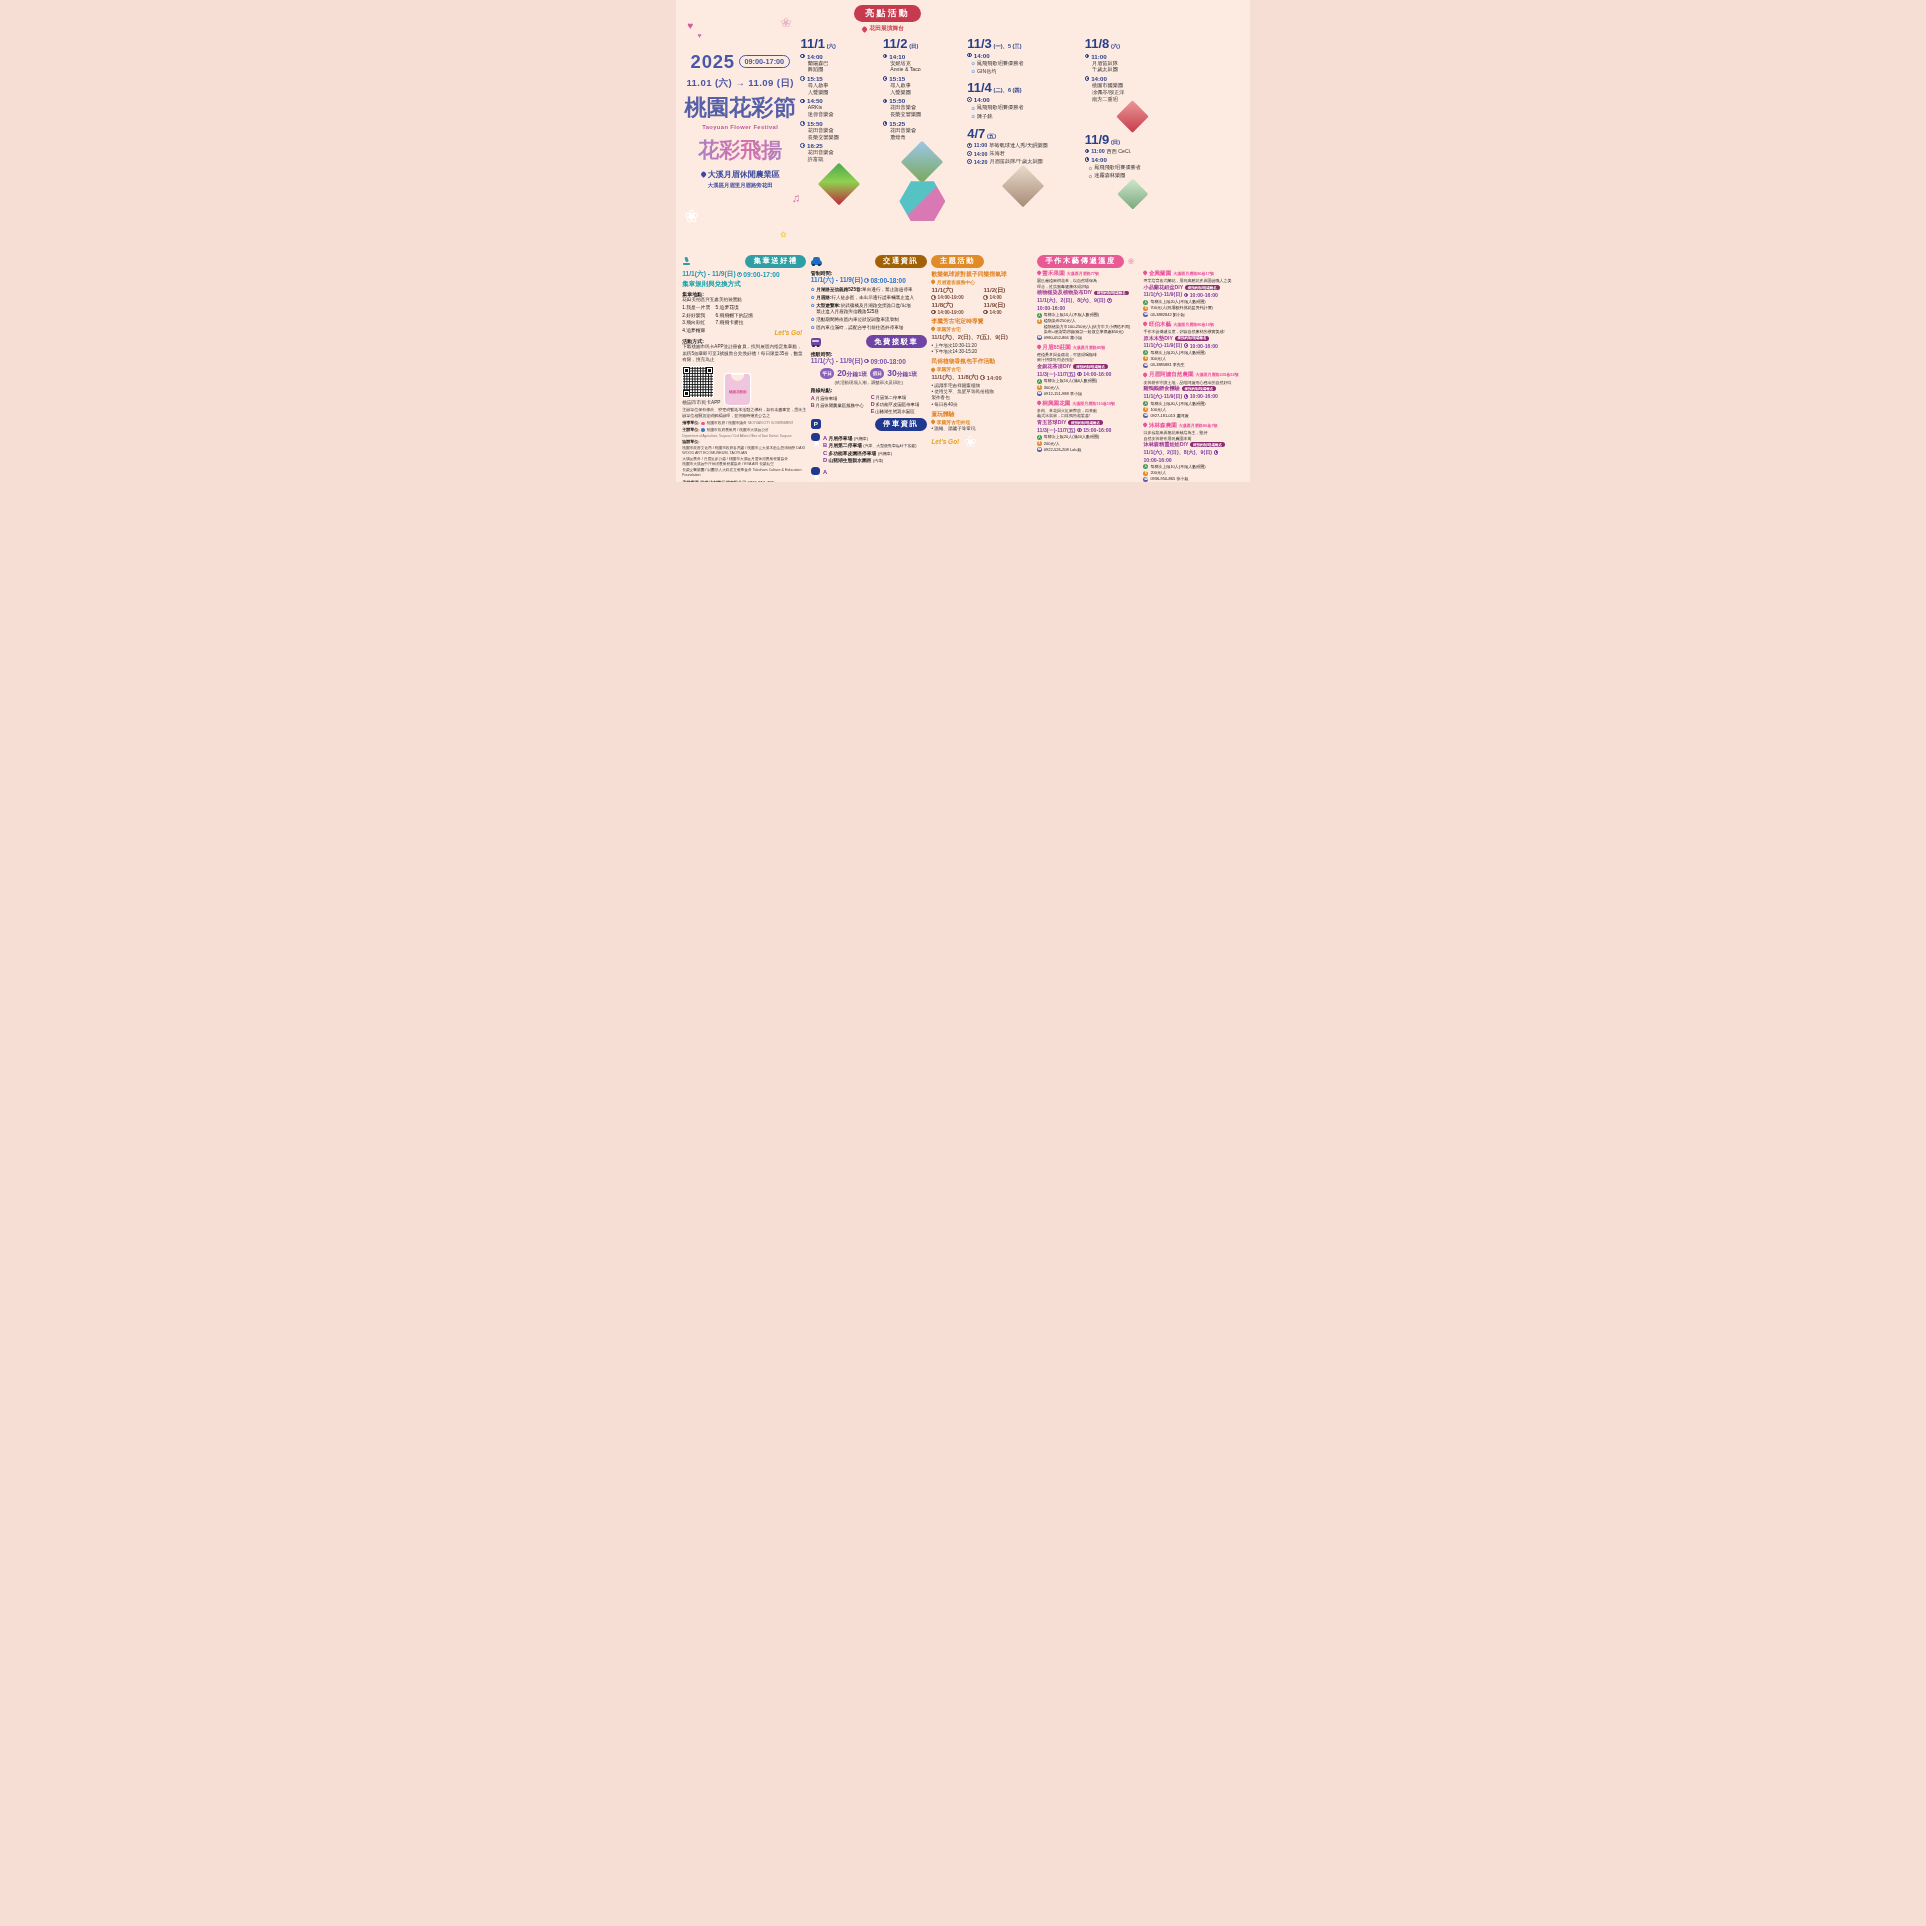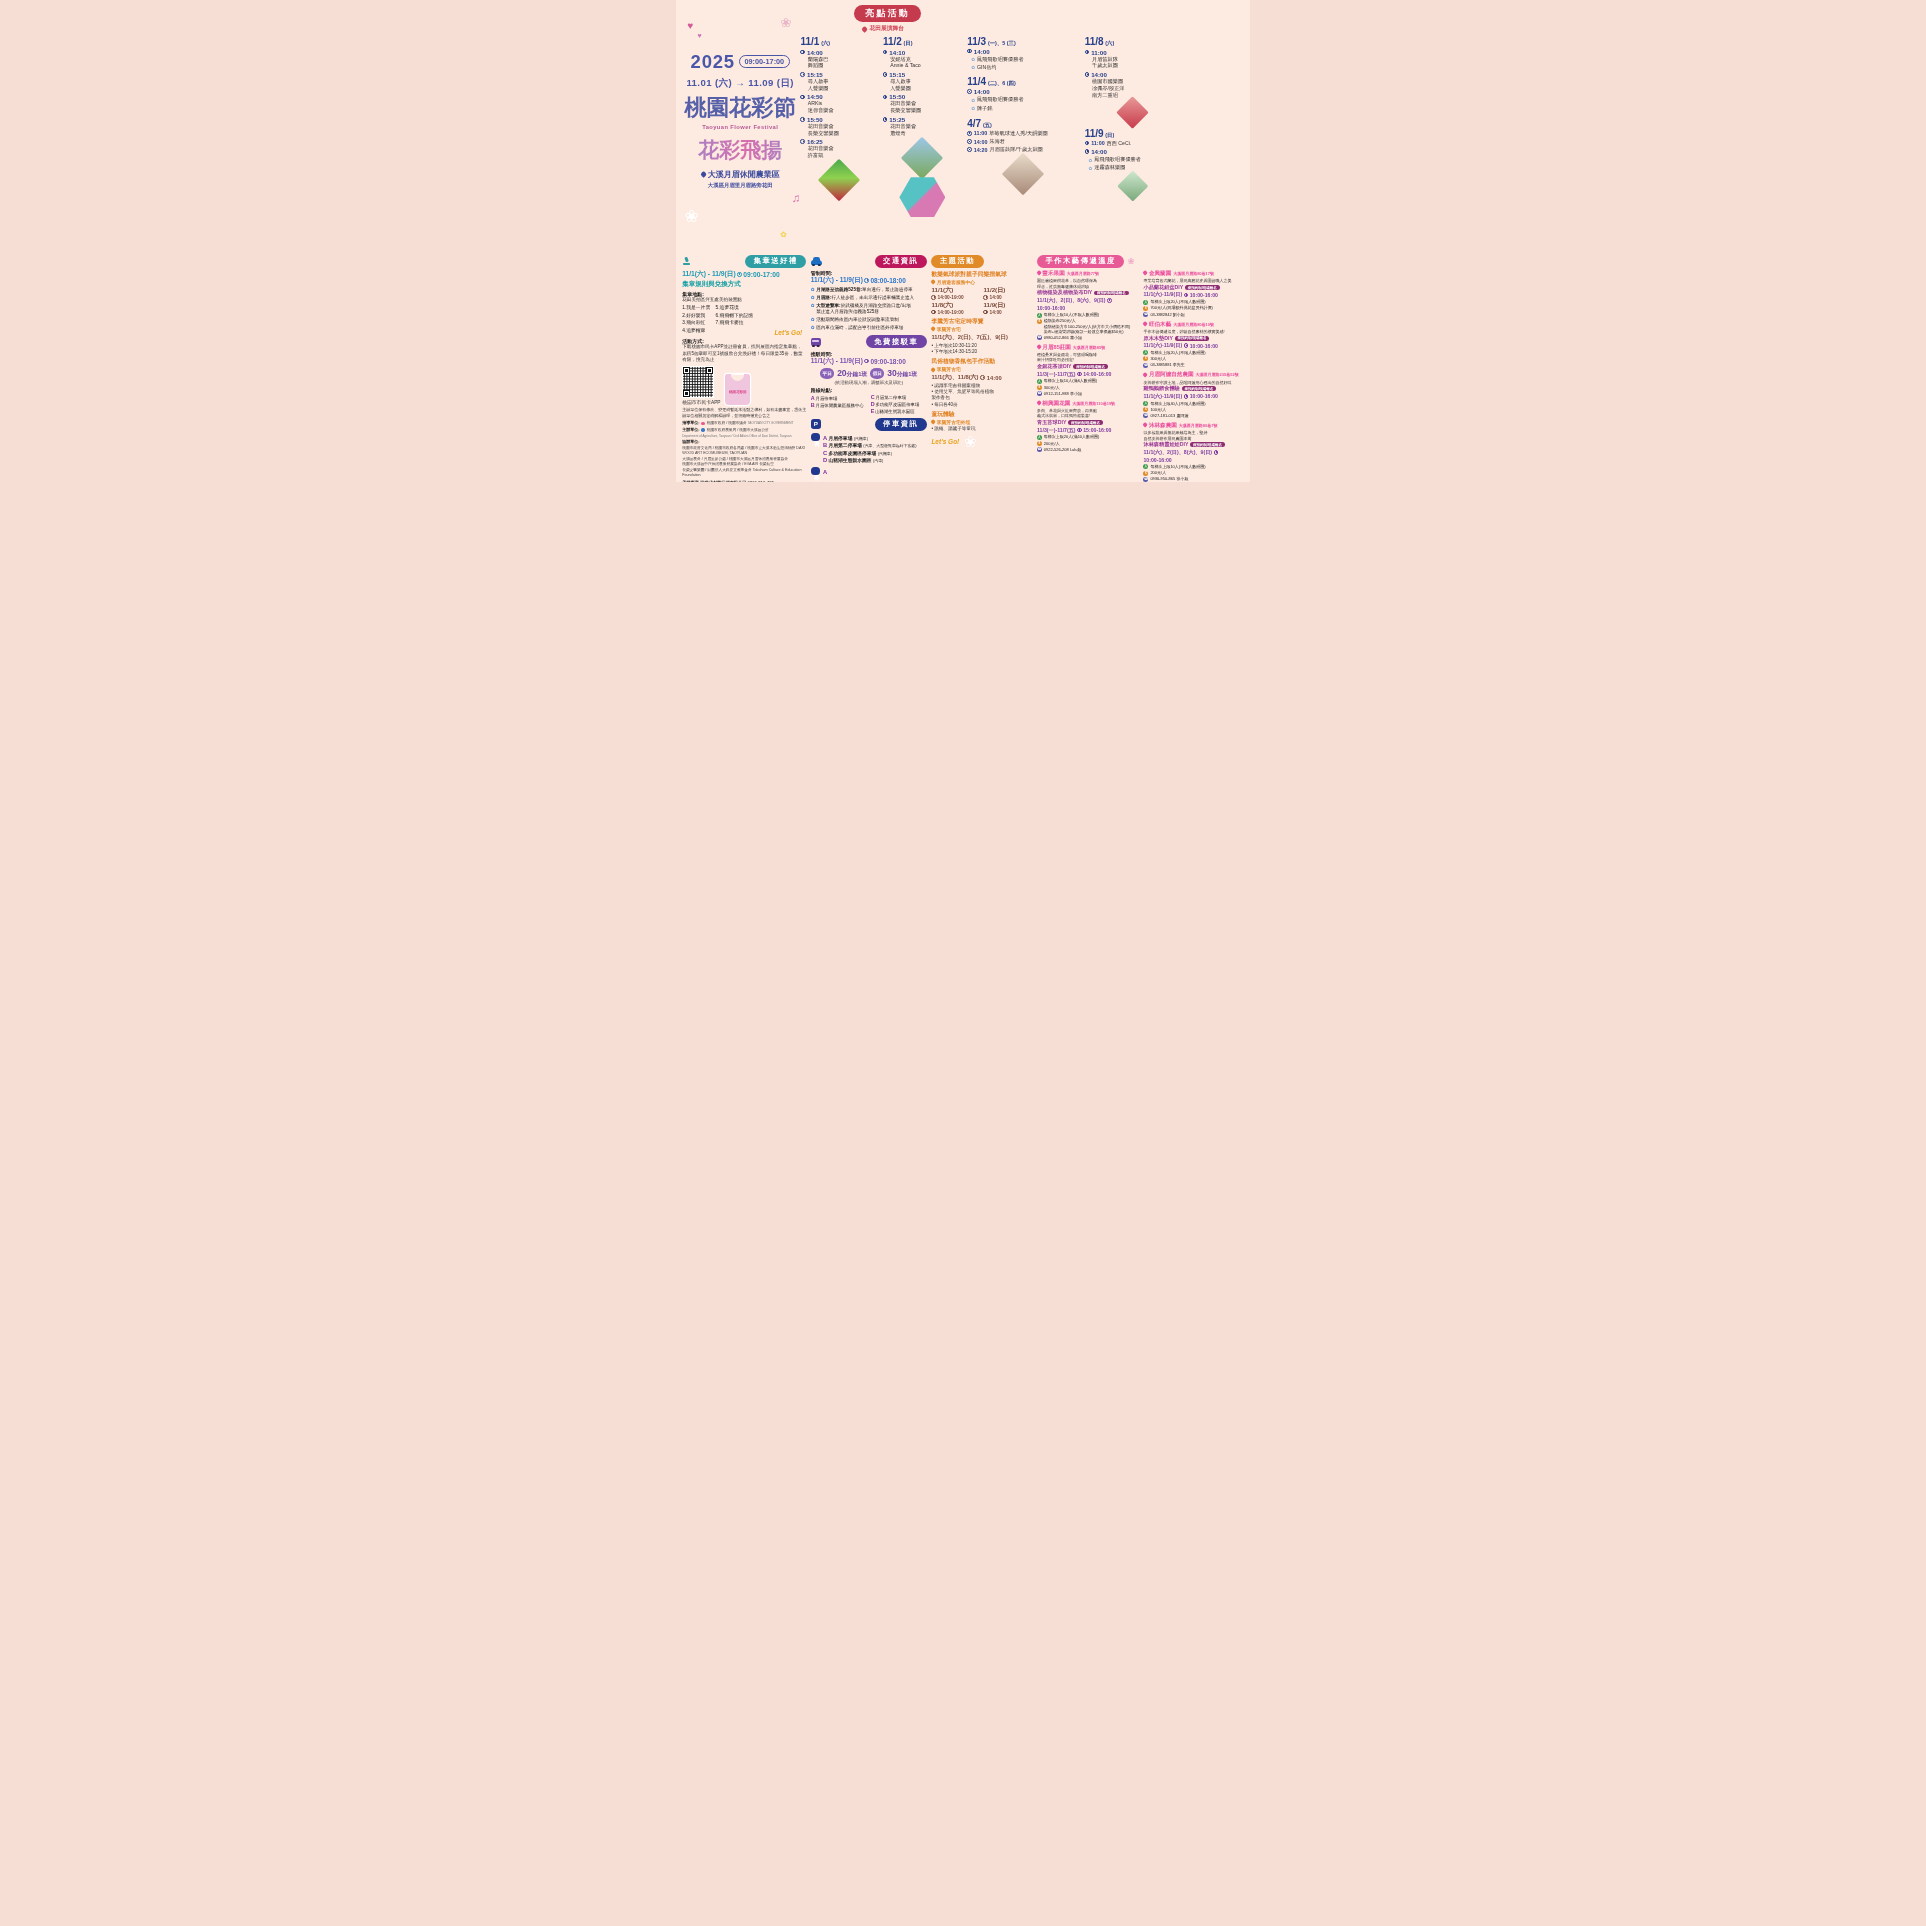--- a/index.html
+++ b/index.html
@@ -23,21 +23,21 @@
   
   .hl{flex:1;position:relative}
   .pill{display:inline-block;border-radius:10.8px;padding:2.3px 10.8px;color:#fff;font-size:8.9px;font-weight:bold;letter-spacing:2.3px}
   .red-bg{background:#c63a4e}
   .hl-head{margin-left:54px;display:flex;align-items:flex-start;gap:3.1px}
   .hl-stage{color:#cf4456;font-weight:bold;font-size:5.8px;margin:2.3px 0 0.8px 62px;display:flex;align-items:center;gap:2.3px}
   .hl-grid{display:flex;gap:5.4px;margin-top:0.8px}
   .day{flex:none}
   .c1{width:77px}.c2{width:79px}.c3{width:112px}.c4{width:96px}
   .day-h{color:#27408b;margin:1.5px 0 0.8px}
-  .dd{font-size:10px;font-weight:bold}.dw{font-size:5.4px;font-weight:bold}
+  .dd{font-size:13px;font-weight:bold}.dw{font-size:5.4px;font-weight:bold}
   .ev{margin:1.9px 0}
   .ev-t{display:flex;align-items:center;gap:1.9px;color:#27408b;font-weight:bold;font-size:6.2px}
   .ev-n{font-size:5.2px;color:#333;white-space:pre-line;margin-left:7.3px;line-height:1.3}
   .act{display:flex;align-items:center;gap:1.9px;font-size:5.2px;color:#333;margin:1.2px 0 0 3.9px}
   .fb{flex:none}
   .fb::before{content:"✿";color:#7ba7d7;font-size:4.6px}
   .rowt{display:flex;align-items:center;gap:1.9px;font-size:5.4px;color:#27408b;font-weight:bold;margin:1.2px 0}
   .rn{color:#333;font-weight:normal;font-size:5.2px}
   .clk{width:4.6px;height:4.6px;border:0.8px solid currentColor;border-radius:50%;display:inline-block;position:relative;flex:none}
   .clk::after{content:"";position:absolute;left:1.2px;top:0.4px;width:0.8px;height:1.5px;background:currentColor}
@@ -47,21 +47,21 @@
   .g-samba{background:linear-gradient(135deg,#49a84c,#8fd14f 45%,#c1273d)}
   .g-duo{background:linear-gradient(135deg,#9cc7e8,#7aa85a)}
   .g-sing{background:linear-gradient(135deg,#57c2c4 48%,#d879b4 52%)}
   .g-port{background:linear-gradient(135deg,#e9dccb,#a88a78)}
   .g-flute{background:linear-gradient(135deg,#e89a9a,#c83a4a)}
   .g-ceci{background:linear-gradient(135deg,#cfe8cf,#7aa87a)}
   
   .bottom{display:grid;grid-template-columns:124px 116px 101px 1fr;gap:4.6px;padding:2.3px 6.2px 0}
   .sec-head{display:flex;align-items:center;gap:3.1px;margin:2.3px 0 2.3px;justify-content:space-between}
   .pill2{border-radius:9.2px;padding:1.5px 8.5px;color:#fff;font-weight:bold;font-size:7.3px;letter-spacing:1.5px;white-space:nowrap}
-  .teal-bg{background:#2f9fa5}.blue-bg{background:#be185d}.purple-bg{background:#6f44a5}.navy-bg{background:#20398f}.orange-bg{background:#e08a28}.pink-bg{background:#e75a95}
+  .teal-bg{background:#2f9fa5}.blue-bg{background:#a16207}.purple-bg{background:#6f44a5}.navy-bg{background:#20398f}.orange-bg{background:#e08a28}.pink-bg{background:#e75a95}
   .lbl{font-weight:bold;color:#222;font-size:5px;margin-top:2.3px}
   .smalltxt{font-size:4.6px;color:#333;line-height:1.45}
   
   .stamp-date{color:#1d9ab4;font-weight:bold;font-size:6.7px;display:flex;align-items:center;gap:1.5px;flex-wrap:wrap}
   .stamp-sub{color:#15a0a5;font-weight:bold;font-size:6.5px;margin-top:0.8px}
   .spots{display:flex;gap:5.4px;margin-top:0.8px}
   .spots div{font-size:4.8px;line-height:1.55;color:#222}
   .letsgo{color:#e8a21a;font-weight:bold;font-style:italic;font-size:6.5px;text-align:right;margin:-5.4px 3.9px 0 0}
   .qr-row{display:flex;align-items:flex-end;gap:4.6px;margin:2.3px 0 1.5px}
   .qrwrap{width:32px;height:32px;background:#fff;border:1.9px solid #fff;position:relative;flex:none;

